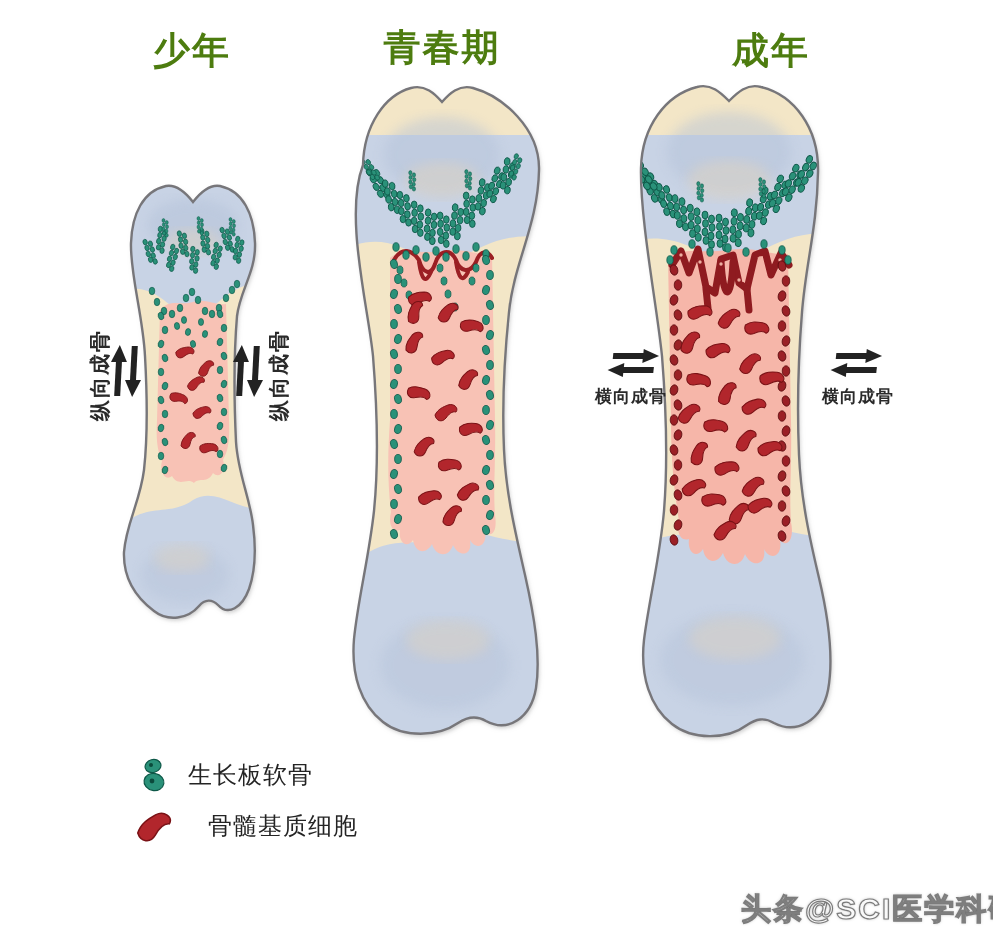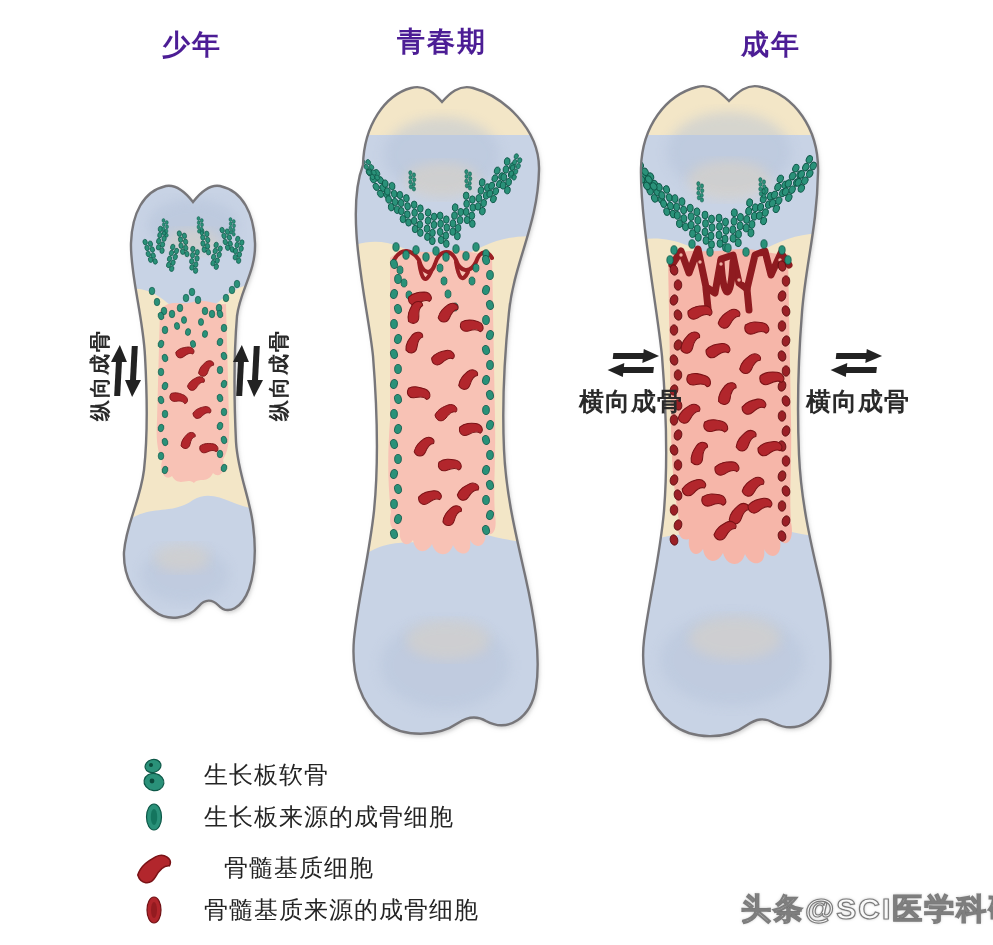--- a/index.html
+++ b/index.html
@@ -5,37 +5,37 @@
   html,body{margin:0;padding:0;}
   body{
     width:993px;height:945px;position:relative;overflow:hidden;
     background:#ffffff;
     font-family:"Liberation Sans","DejaVu Sans",sans-serif;
     color:#1c1c1c;
   }
   .abs{position:absolute;}
   .stage-title{
     position:absolute;transform:translateX(-50%);
-    font-size:28px;font-weight:600;letter-spacing:2px;color:#4c1d95;white-space:nowrap;
+    font-size:37px;font-weight:600;letter-spacing:2px;color:#4d7c0f;white-space:nowrap;
   }
   .vlabel{
     position:absolute;width:110px;height:26px;text-align:center;
     font-size:21px;font-weight:600;letter-spacing:2px;color:#2a2a2a;
     transform:rotate(-90deg);white-space:nowrap;
   }
   .hlabel{
     position:absolute;width:110px;text-align:center;
-    font-size:25px;font-weight:600;letter-spacing:1px;color:#2a2a2a;white-space:nowrap;
+    font-size:17px;font-weight:600;letter-spacing:1px;color:#2a2a2a;white-space:nowrap;
   }
   .arrow-svg{position:absolute;}
   #legend{position:absolute;left:136px;top:754px;}
   .legend-row{display:flex;align-items:center;height:42px;}
   .legend-row.gap{margin-top:9px;gap:20px;}
   .legend-icon{width:36px;height:40px;flex:0 0 36px;margin-right:16px;}
-  .legend-label{font-size:24px;font-weight:500;color:#242424;letter-spacing:1px;white-space:nowrap;margin-left:16px;}
+  .legend-label{font-size:24px;font-weight:500;color:#242424;letter-spacing:1px;white-space:nowrap;}
   #watermark{
     position:absolute;left:741px;top:889px;width:300px;
     font-size:30px;font-weight:700;letter-spacing:2px;
     color:rgba(255,255,255,0.92);
     -webkit-text-stroke:1.2px rgba(95,95,95,0.8);
     text-shadow:0 0 3px rgba(90,90,90,0.55);
     white-space:nowrap;
   }
 </style>
 </head>
@@ -449,35 +449,21 @@
     <svg class="legend-icon" viewBox="0 0 36 40">
       <g fill="#2a9179" stroke="#0d5747" stroke-width="1.2">
         <ellipse cx="17" cy="11" rx="8" ry="6.5" transform="rotate(-15 17 11)"></ellipse>
         <ellipse cx="18" cy="27" rx="10" ry="8.5" transform="rotate(10 18 27)"></ellipse>
       </g>
       <circle cx="15" cy="10" r="2" fill="#0b4a3c"></circle>
       <circle cx="16" cy="26" r="2.4" fill="#0b4a3c"></circle>
     </svg>
     <span class="legend-label">生长板软骨</span>
   </div>
-  <div class="legend-row">
-    <svg class="legend-icon" viewBox="0 0 36 40">
-      <ellipse cx="18" cy="20" rx="7.5" ry="13" fill="#2a9179" stroke="#0d5747" stroke-width="1.2"></ellipse>
-      <ellipse cx="18" cy="20" rx="3.2" ry="8" fill="#117059" opacity="0.85"></ellipse>
-    </svg>
-    <span class="legend-label">生长板来源的成骨细胞</span>
-  </div>
   <div class="legend-row gap">
     <svg class="legend-icon" viewBox="0 0 36 40">
       <use href="#rbc" transform="translate(18,20) rotate(-8) scale(1.55)"></use>
     </svg>
     <span class="legend-label">骨髓基质细胞</span>
   </div>
-  <div class="legend-row">
-    <svg class="legend-icon" viewBox="0 0 36 40">
-      <ellipse cx="18" cy="20" rx="7" ry="13" fill="#b0252b" stroke="#6f1014" stroke-width="1.2"></ellipse>
-      <ellipse cx="18" cy="20" rx="3" ry="8" fill="#8f1a1f" opacity="0.85"></ellipse>
-    </svg>
-    <span class="legend-label">骨髓基质来源的成骨细胞</span>
-  </div>
 </div>
 
 <div id="watermark">头条@SCI医学科研</div>
 
 </body></html>

